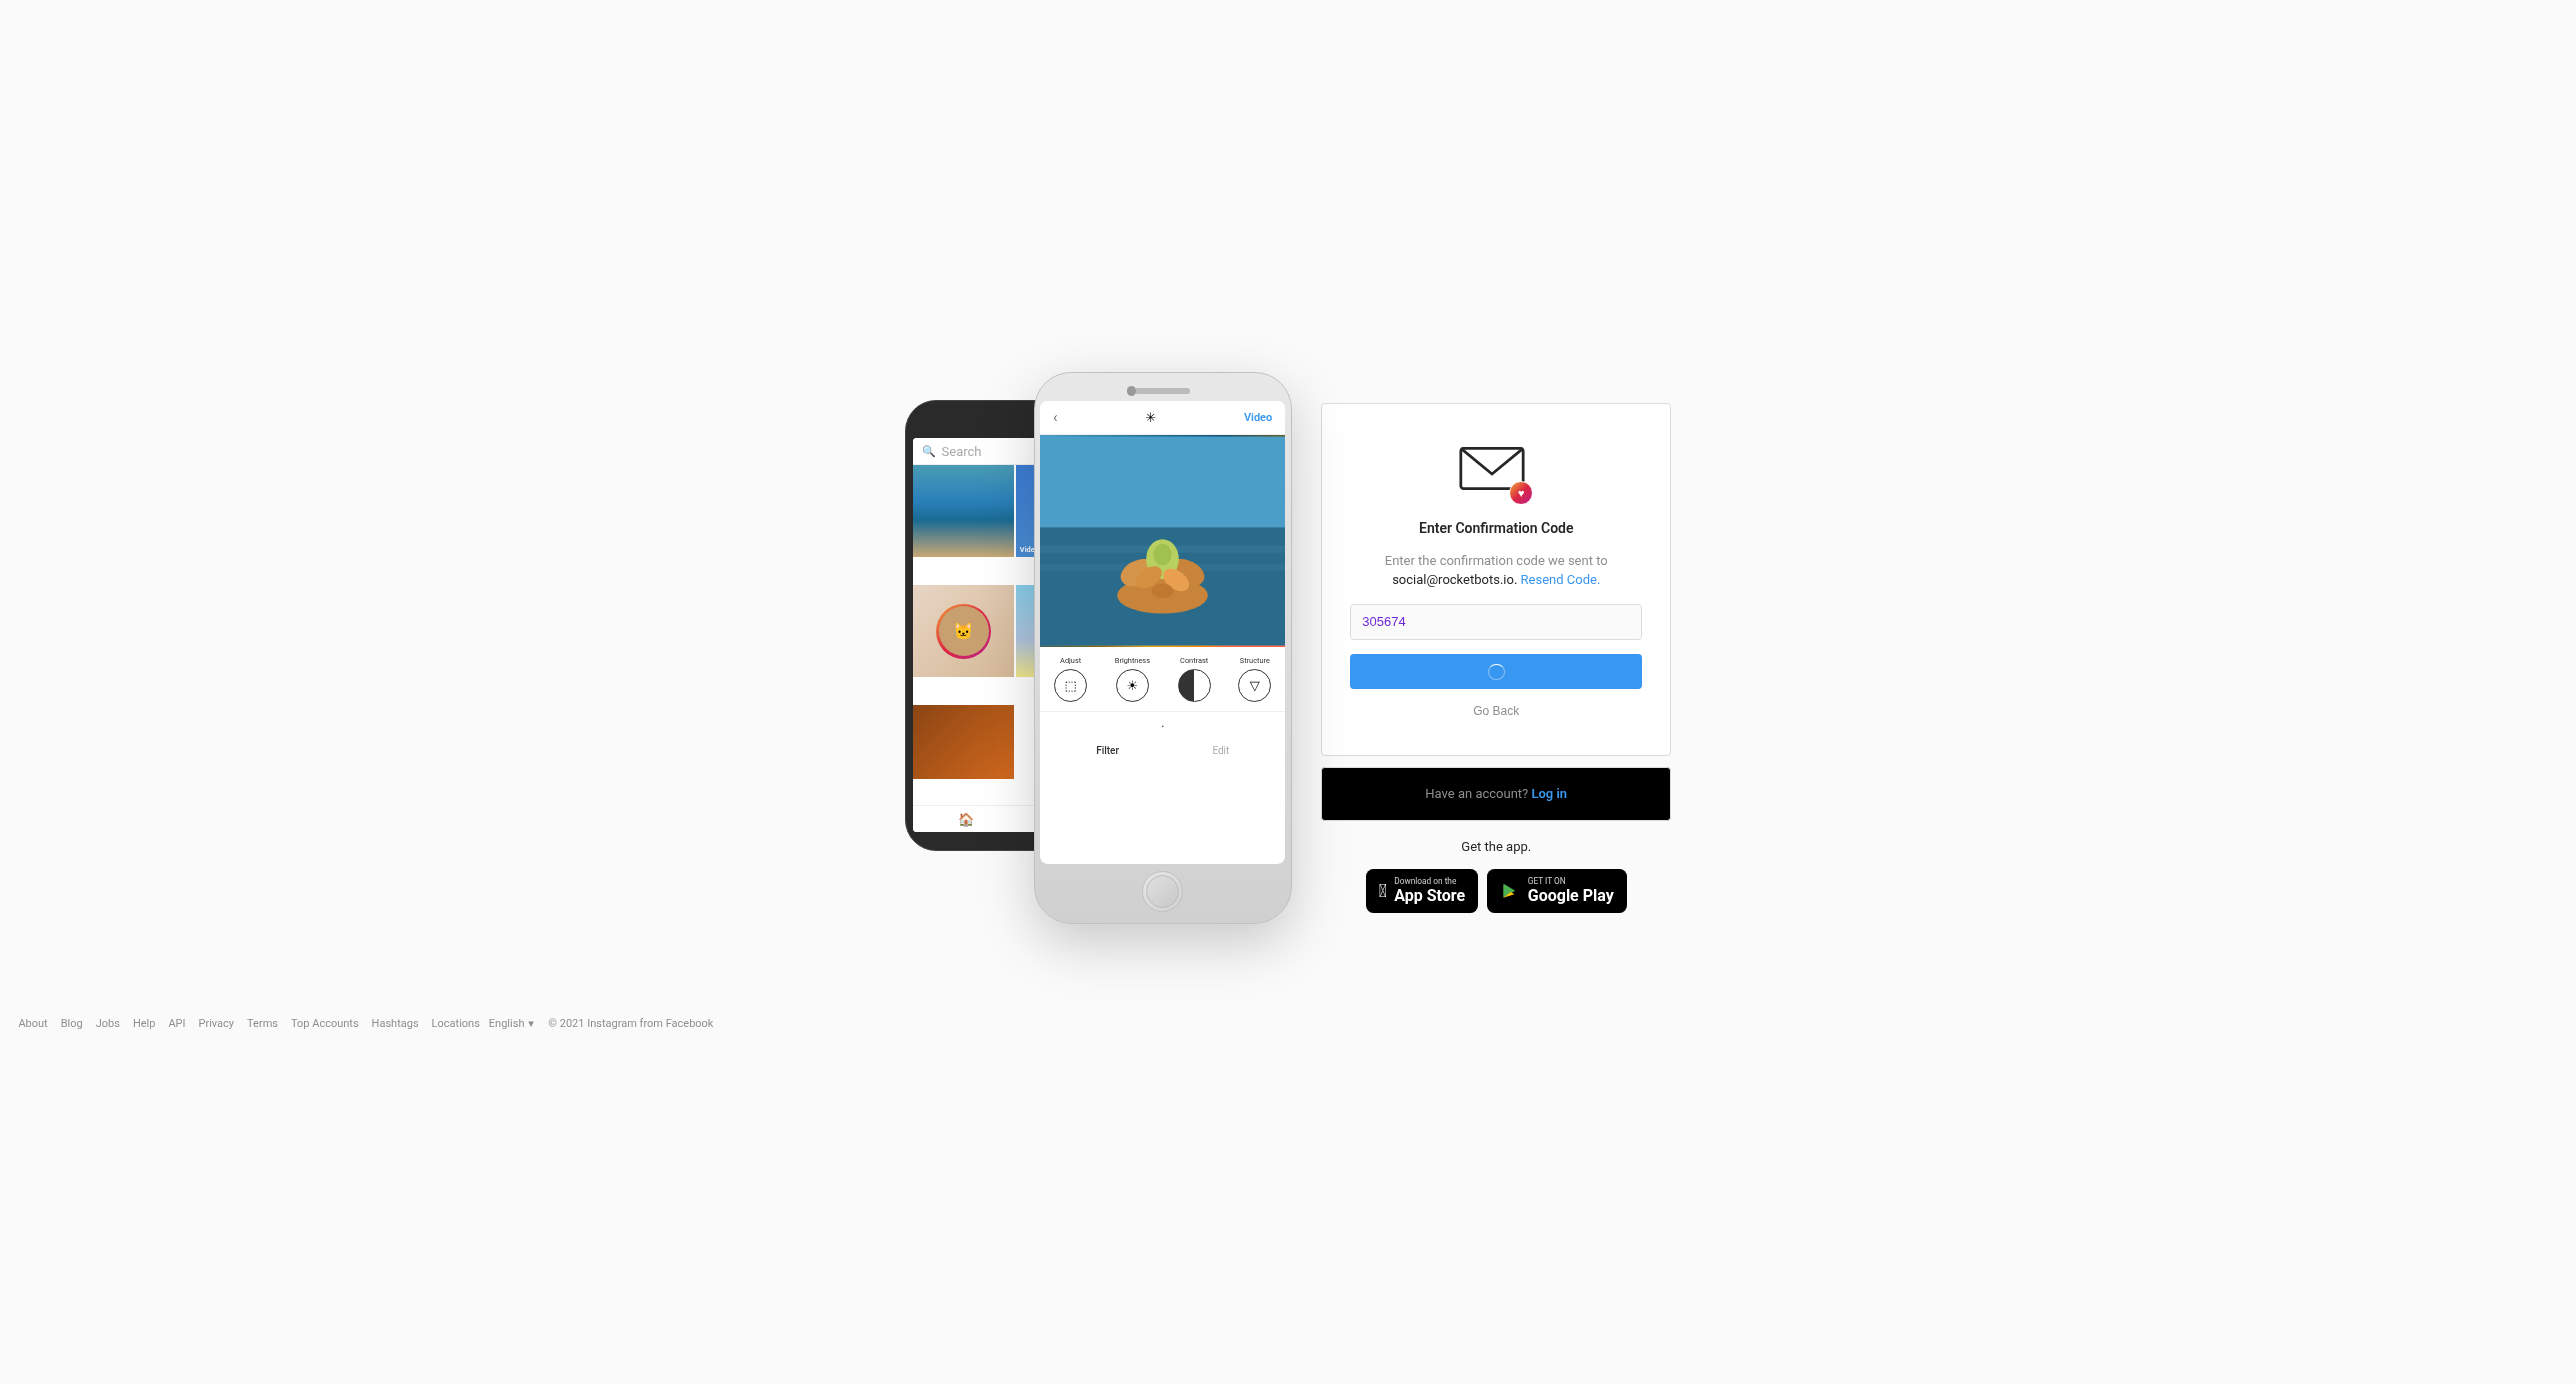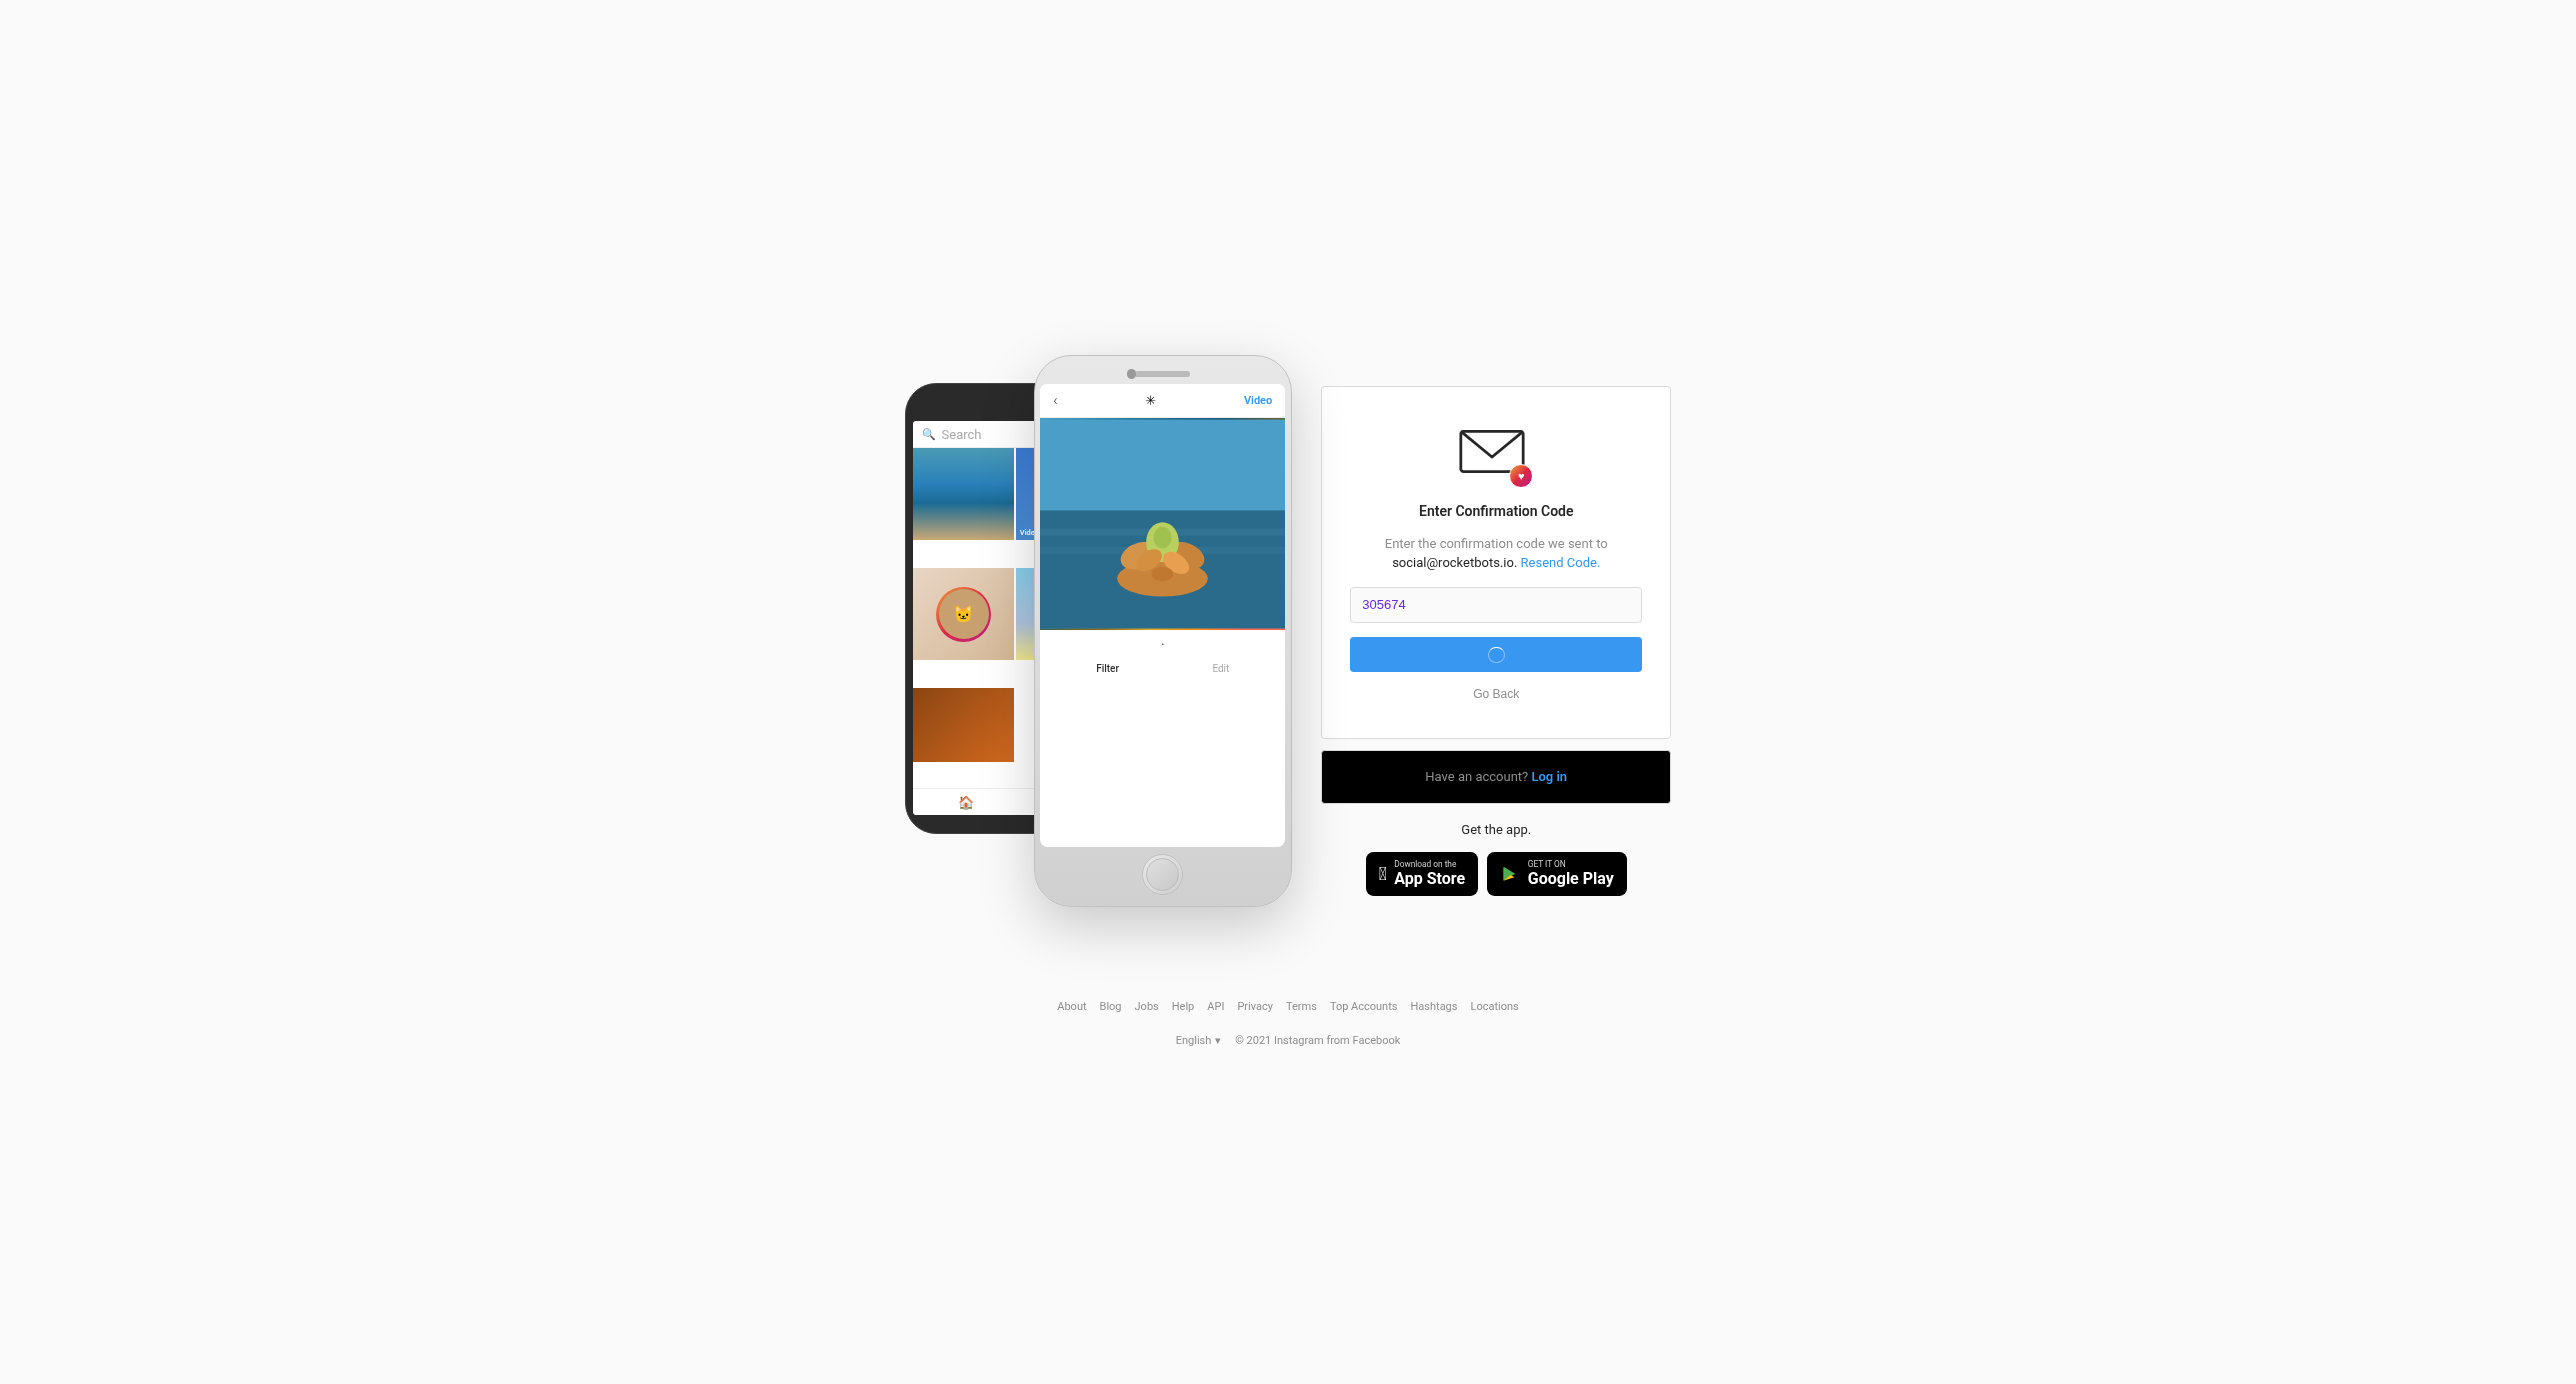--- a/index.html
+++ b/index.html
@@ -500,23 +500,23 @@
       font-size: 16px;
       font-weight: 700;
       white-space: nowrap;
     }
 
     
     .footer {
       width: 100%;
       padding: 18.4px;
       display: flex;
-      flex-direction: column;
-      align-items: center;
-      gap: 21px;
+      flex-direction: row;
+      align-items: center;
+      gap: 9px;
       margin-top: 18.4px;
     }
 
     .footer-links {
       display: flex;
       flex-wrap: wrap;
       gap: 13px;
       justify-content: center;
     }
 
@@ -635,20 +635,38 @@
             <ellipse cx="135" cy="130" rx="10" ry="12" fill="#a0c050"></ellipse>
             <ellipse cx="120" cy="155" rx="16" ry="10" fill="#d49040" transform="rotate(-35, 120, 155)"></ellipse>
             <ellipse cx="150" cy="158" rx="16" ry="10" fill="#e8a050" transform="rotate(35, 150, 158)"></ellipse>
             <ellipse cx="135" cy="170" rx="12" ry="8" fill="#c07830"></ellipse>
 
             <ellipse cx="100" cy="145" rx="8" ry="5" fill="#d4954a" transform="rotate(-50, 100, 145)"></ellipse>
             <ellipse cx="168" cy="145" rx="8" ry="5" fill="#c8843a" transform="rotate(50, 168, 145)"></ellipse>
           </svg>
         </div>
 
+        <div class="screen-toolbar">
+          <div class="tool-item">
+            <span class="tool-label">Adjust</span>
+            <div class="tool-icon">⬚</div>
+          </div>
+          <div class="tool-item">
+            <span class="tool-label">Brightness</span>
+            <div class="tool-icon">☀</div>
+          </div>
+          <div class="tool-item">
+            <span class="tool-label">Contrast</span>
+            <div class="tool-icon" style="background:linear-gradient(90deg,#333 50%,#fff 50%); border-radius:50%; width:33px;height:33px; border:1.4px solid #333;"></div>
+          </div>
+          <div class="tool-item">
+            <span class="tool-label">Structure</span>
+            <div class="tool-icon">▽</div>
+          </div>
+        </div>
 
         <div style="text-align:center; padding: 2.8px 0;">
           <span style="font-size:7.4px; color:#333;">•</span>
         </div>
 
         <div class="screen-bottom">
           <span class="screen-bottom-tab active">Filter</span>
           <span class="screen-bottom-tab">Edit</span>
         </div>
       </div>

